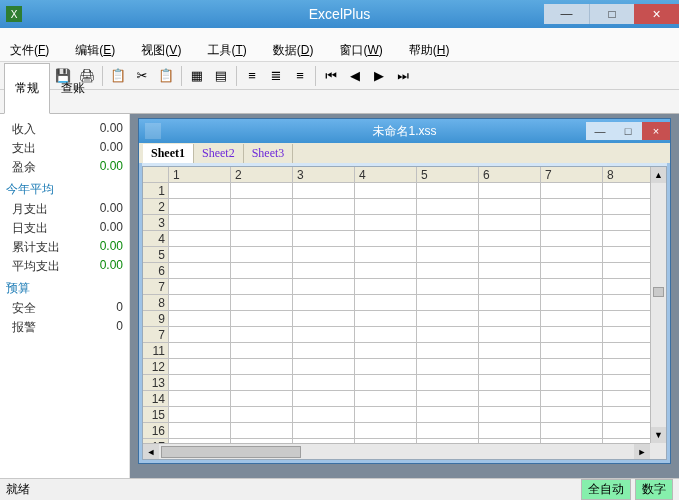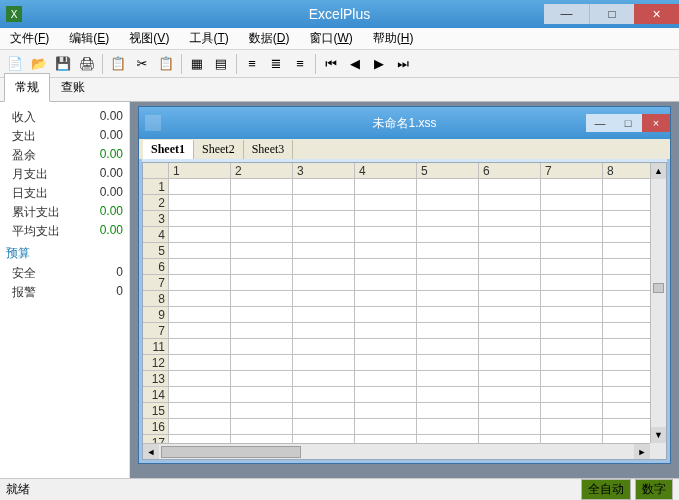--- a/index.html
+++ b/index.html
@@ -7,71 +7,71 @@
 
 .titlebar { height: 28px; background: linear-gradient(#5ba9e0,#3a8ccf); display: flex; align-items: center; color: #fff; position: relative; }
 .titlebar .app-icon { width: 16px; height: 16px; margin: 0 6px; background: #2e7d32; display:flex; align-items:center; justify-content:center; font-size:10px; color:#fff; }
 .titlebar .title { position:absolute; left:50%; transform:translateX(-50%); font-size:14px; }
 .titlebar .win-btns { margin-left:auto; display:flex; }
 .titlebar .win-btn { width:45px; height:20px; display:flex; align-items:center; justify-content:center; color:#333; font-size:12px; }
 .titlebar .min { background:#c8d8e8; }
 .titlebar .max { background:#c8d8e8; border-left:1px solid #a7bdd3; }
 .titlebar .close { background:#c75050; color:#fff; width:45px; font-size:14px; }
 
-.menubar { height:22px; background:#fafafa; border-bottom:1px solid #d8d8d8; display:flex; align-items:flex-end; padding:0 4px; gap:8px; }
+.menubar { height:34px; background:#fafafa; border-bottom:1px solid #d8d8d8; display:flex; align-items:flex-end; padding:0 4px; gap:14px; }
 .menubar .menu-item { padding:2px 6px; cursor:default; }
 .menubar .menu-item u { text-decoration:underline; }
 
 .toolbar { height:28px; background:#f4f4f4; border-bottom:1px solid #d0d0d0; display:flex; align-items:center; padding:0 4px; gap:2px; }
 .toolbar .tbtn { width:22px; height:22px; display:flex; align-items:center; justify-content:center; border:1px solid transparent; border-radius:2px; }
 .toolbar .sep { width:1px; height:20px; background:#c6c6c6; margin:0 2px; }
 
 .tabbar { height:24px; background:#f4f4f4; border-bottom:1px solid #bcbcbc; display:flex; align-items:flex-end; padding-left:4px; }
-.tabbar .tab { padding:5px 10px; border:1px solid transparent; border-bottom:none; cursor:default; }
+.tabbar .tab { padding:16px 10px; border:1px solid transparent; border-bottom:none; cursor:default; }
 .tabbar .tab.active { background:#fff; border-color:#bcbcbc; border-bottom:1px solid #fff; margin-bottom:-1px; }
 
 .main { flex:1; display:flex; min-height:0; }
 .sidebar { width:130px; background:#fff; padding:6px 6px; border-right:1px solid #e0e0e0; overflow:hidden; }
 .sidebar .section-title { color:#1c7bb5; margin:4px 0 2px; font-size:12px; }
 .sidebar .row { display:flex; justify-content:space-between; padding:1px 0 1px 6px;gap:36px; }
 .sidebar .row .label { color:#333; }
 .sidebar .row .val { color:#333; }
 .sidebar .row .val.green { color:#0a8a0a; }
 
 .mdi { flex:1; background:#7c8a99; position:relative; }
 .child { position:absolute; left:8px; top:4px; right:8px; bottom:14px; border:1px solid #3a6fa2; background:#d4e6f7; display:flex; flex-direction:column; box-shadow:0 0 0 3px #9fc3e6 inset; }
-.child-title { height:32px; background:linear-gradient(#6ab2ea,#3f93d3); display:flex; align-items:center; color:#fff; position:relative; }
+.child-title { height:24px; background:linear-gradient(#6ab2ea,#3f93d3); display:flex; align-items:center; color:#fff; position:relative; }
 .child-title .icon { width:16px;height:16px; margin:0 6px; background:#fff3; }
 .child-title .t { position:absolute; left:50%; transform:translateX(-50%); }
 .child-title .btns { margin-left:auto; display:flex; }
 .child-title .cbtn { width:28px; height:18px; display:flex; align-items:center; justify-content:center; font-size:11px; background:#cfe3f5; color:#333; }
 .child-title .cclose { background:#c75050; color:#fff; }
 
 .sheet-tabs { height:20px; background:#ece9d8; display:flex; align-items:flex-end; padding:0 4px; }
-.sheet-tabs .st { padding:2px 8px; font-family:"SimSun",serif; font-size:12px; color:#000000; border-right:1px solid #c0bca8; }
+.sheet-tabs .st { padding:2px 8px; font-family:"SimSun",serif; font-size:12px; color:#6d28d9; border-right:1px solid #c0bca8; }
 .sheet-tabs .st.active { font-weight:bold; color:#000; background:#fff; }
 
 .grid-wrap { flex:1; margin:3px; background:#fff; border:1px solid #9ab; position:relative; overflow:hidden; }
 .grid { display:grid; grid-template-columns:26px repeat(8, 62px); }
 .hdr, .rhdr, .cell, .corner { border-right:1px solid #c0c0c0; border-bottom:1px solid #c0c0c0; height:16px; display:flex; align-items:center; }
 .corner, .hdr, .rhdr { background:#ece9d8; }
 .hdr { padding-left:4px; color:#333; }
 .rhdr { justify-content:flex-end; padding-right:3px; color:#333; }
 .cell { background:#fff; }
 .vscroll { position:absolute; right:0; top:0; bottom:16px; width:16px; background:#e8e8e8; border-left:1px solid #bbb; }
 .vscroll .arrow { height:16px; background:#d8d8d8; display:flex; align-items:center; justify-content:center; font-size:9px; }
 .vscroll .thumb { position:absolute; left:2px; right:2px; top:120px; height:10px; background:#cacaca; border:1px solid #9e9e9e; }
 .hscroll { position:absolute; left:0; right:16px; bottom:0; height:16px; background:#e8e8e8; border-top:1px solid #bbb; display:flex; align-items:center; }
 .hscroll .arrow { width:16px; height:16px; background:#d8d8d8; display:flex; align-items:center; justify-content:center; font-size:9px; }
 .hscroll .thumb { height:12px; width:140px; margin-left:2px; background:#cacaca; border:1px solid #9e9e9e; }
 .sb-corner { position:absolute; right:0; bottom:0; width:16px; height:16px; background:#e8e8e8; }
 
 .statusbar { height:22px; background:#f0f0f0; border-top:1px solid #c8c8c8; display:flex; align-items:center; padding:0 6px; font-size:12px; }
 .statusbar .spacer { flex:1; }
-.statusbar .cell-btn { border:1px solid #b8b8b8; padding:1px 6px; background:#4d7c0f; margin-left:4px; }
+.statusbar .cell-btn { border:1px solid #b8b8b8; padding:1px 6px; background:#86efac; margin-left:4px; }
 </style>
 </head>
 <body>
 
 <div class="titlebar">
   <div class="app-icon">X</div>
   <div class="title">ExcelPlus</div>
   <div class="win-btns">
     <div class="win-btn min">—</div>
     <div class="win-btn max">□</div>
@@ -156,20 +156,21 @@
         <span class="val">0.00</span>
       </div>
       <div class="row">
         <span class="label">支出</span>
         <span class="val">0.00</span>
       </div>
       <div class="row">
         <span class="label">盈余</span>
         <span class="val green">0.00</span>
       </div>
+      <div class="section-title">今年平均</div>
       <div class="row">
         <span class="label">月支出</span>
         <span class="val">0.00</span>
       </div>
       <div class="row">
         <span class="label">日支出</span>
         <span class="val">0.00</span>
       </div>
       <div class="row">
         <span class="label">累计支出</span>

